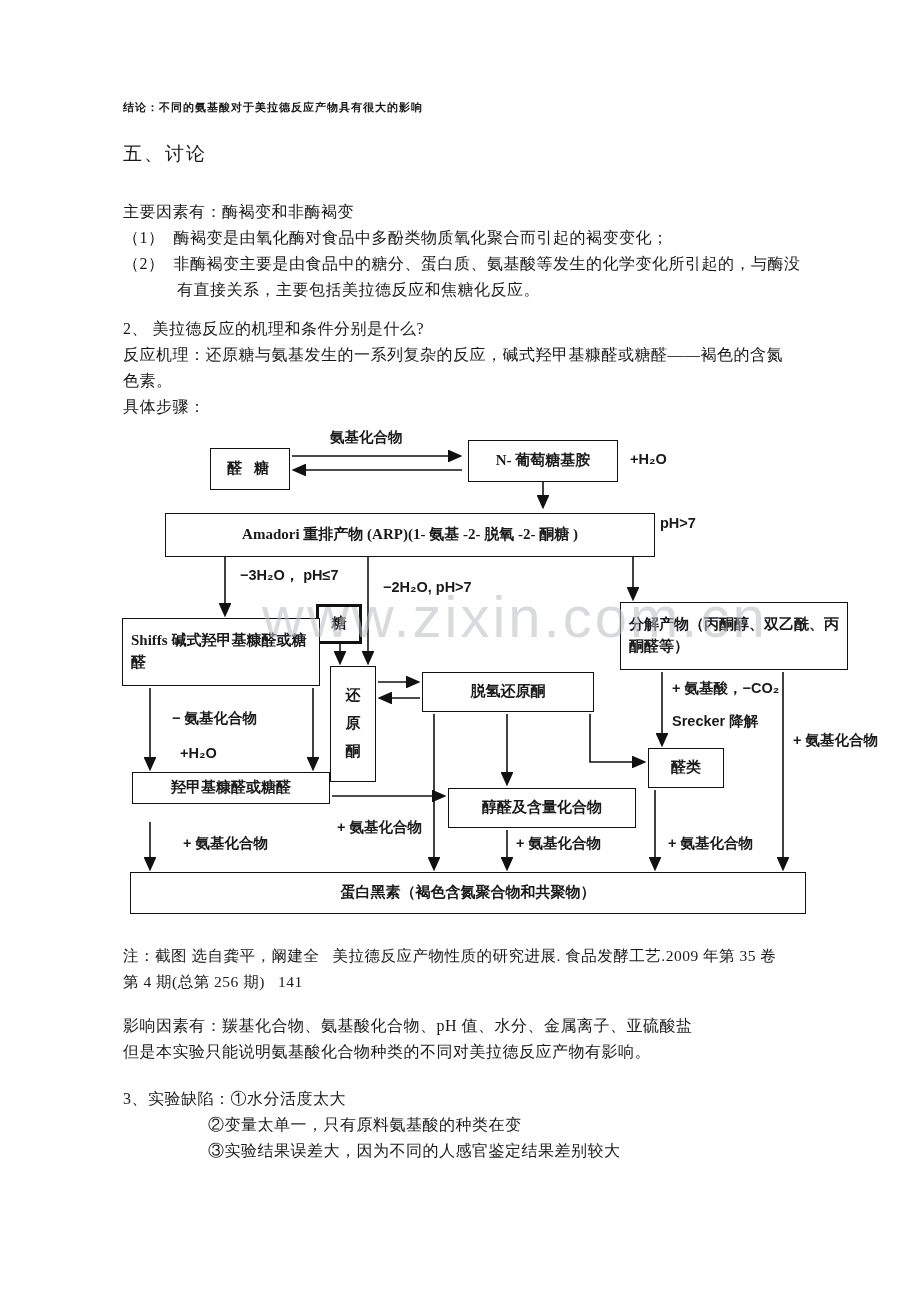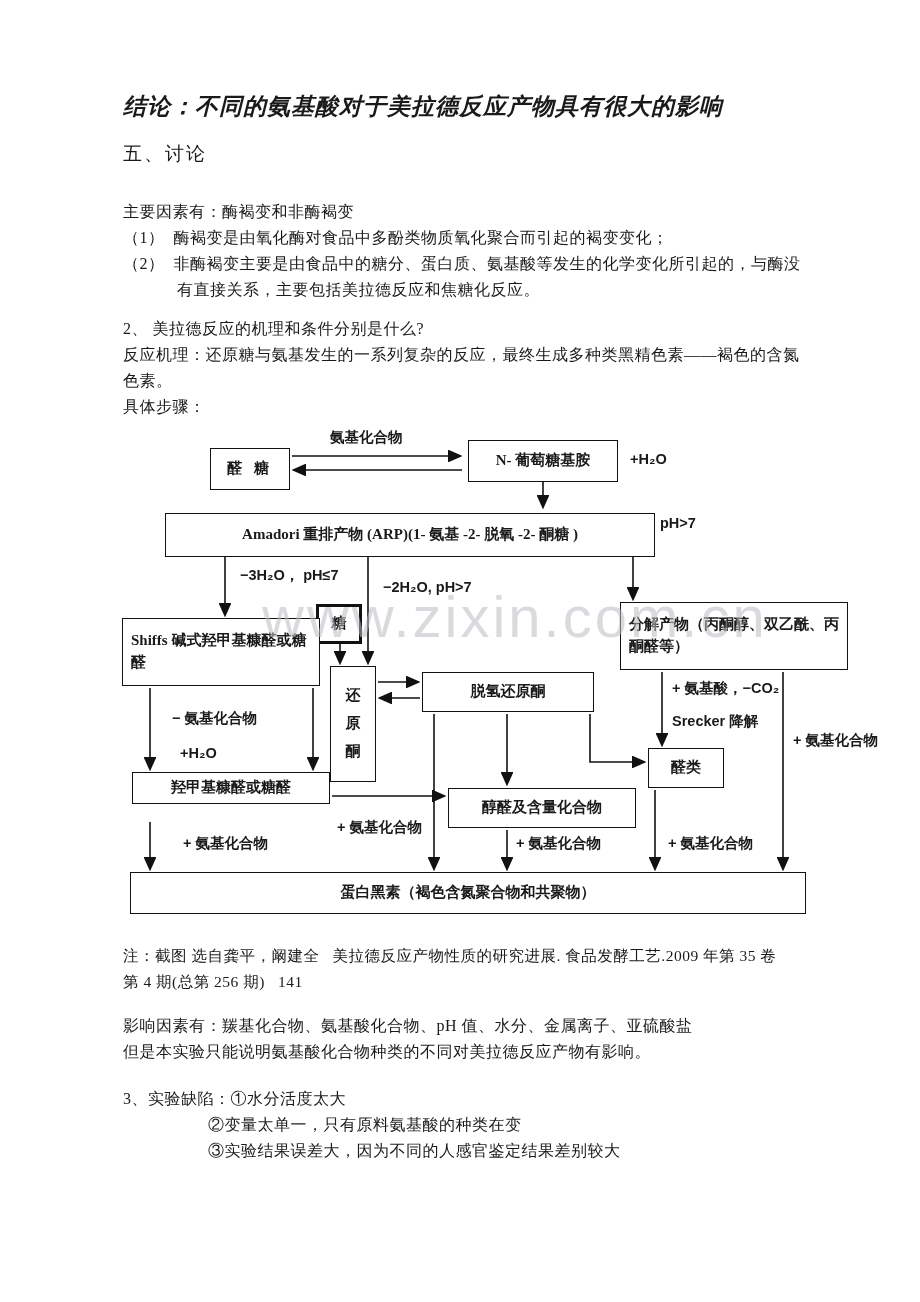--- a/index.html
+++ b/index.html
@@ -1,19 +1,19 @@
 <!DOCTYPE html>
 <html><head>
 <meta charset="utf-8">
 <style>
   html,body{margin:0;padding:0;background:#ffffff;}
   .page{position:relative;width:920px;height:1302px;background:#fff;overflow:hidden;
         font-family:"Liberation Serif","DejaVu Serif",serif;color:#1a1a1a;}
   .tline{position:absolute;font-size:16px;line-height:20px;white-space:pre;letter-spacing:0.5px;}
-  .title{font-weight:bold;font-size:23px;letter-spacing:1px;font-style:italic;}
+  .title{font-weight:bold;font-size:11px;letter-spacing:1px;}
   .heading{font-size:19px;letter-spacing:2px;}
   .caption{font-size:15.5px;letter-spacing:0.5px;}
   
   .diagram{position:absolute;left:0;top:425px;width:920px;height:500px;}
   .diagram svg{position:absolute;left:0;top:0;}
   .dbox{position:absolute;border:1.6px solid #111;background:#fff;box-sizing:border-box;
         font-family:Liberation Serif, serif;font-weight:bold;font-size:15px;
         display:flex;align-items:center;justify-content:center;text-align:center;line-height:1.45;}
   .dbox.leftalign{justify-content:flex-start;text-align:left;padding:0 8px;}
   .dlabel{position:absolute;font-family:"Liberation Sans","DejaVu Sans",sans-serif;
@@ -29,21 +29,21 @@
 
 <div class="page">
 
   <div class="tline title" style="left:123px;top:97px">结论：不同的氨基酸对于美拉德反应产物具有很大的影响</div>
   <div class="tline heading" style="left:123px;top:144px">五、讨论</div>
   <div class="tline" style="left:123px;top:202px">主要因素有：酶褐变和非酶褐变</div>
   <div class="tline" style="left:123px;top:228px">（1）  酶褐变是由氧化酶对食品中多酚类物质氧化聚合而引起的褐变变化；</div>
   <div class="tline" style="left:123px;top:254px">（2）  非酶褐变主要是由食品中的糖分、蛋白质、氨基酸等发生的化学变化所引起的，与酶没</div>
   <div class="tline" style="left:177px;top:280px">有直接关系，主要包括美拉德反应和焦糖化反应。</div>
   <div class="tline" style="left:123px;top:319px">2、 美拉德反应的机理和条件分别是什么?</div>
-  <div class="tline" style="left:123px;top:345px">反应机理：还原糖与氨基发生的一系列复杂的反应，最终生成多种类黑精色素——褐色的含氮</div>
+  <div class="tline" style="left:123px;top:345px">反应机理：还原糖与氨基发生的一系列复杂的反应，碱式羟甲基糠醛或糖醛——褐色的含氮</div>
   <div class="tline" style="left:123px;top:371px">色素。</div>
   <div class="tline" style="left:123px;top:397px">具体步骤：</div>
 
   <div class="diagram">
 
     <svg width="920" height="500" viewBox="0 0 920 500">
       <defs>
         <marker id="ah" markerWidth="9" markerHeight="8" refX="7.5" refY="4" orient="auto">
           <path d="M0,0 L9,4 L0,8 z" fill="#111"></path>
         </marker>

